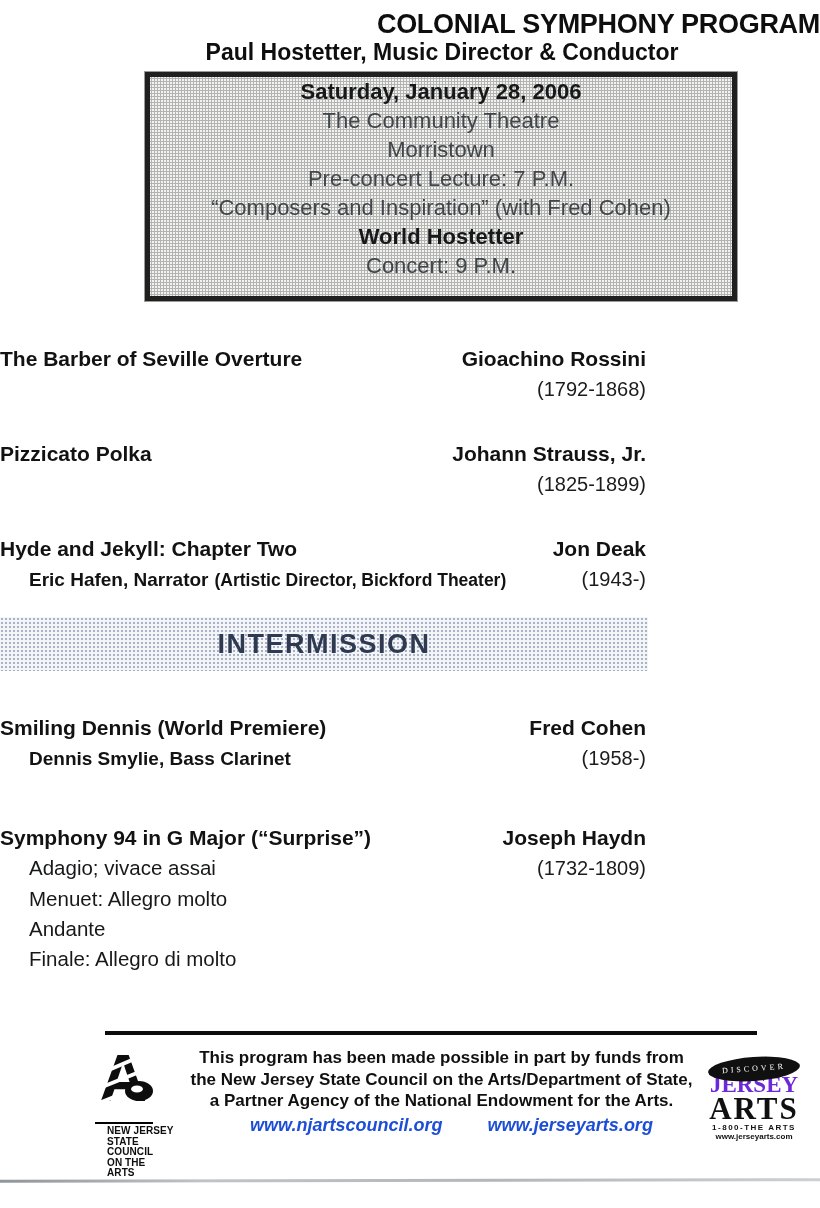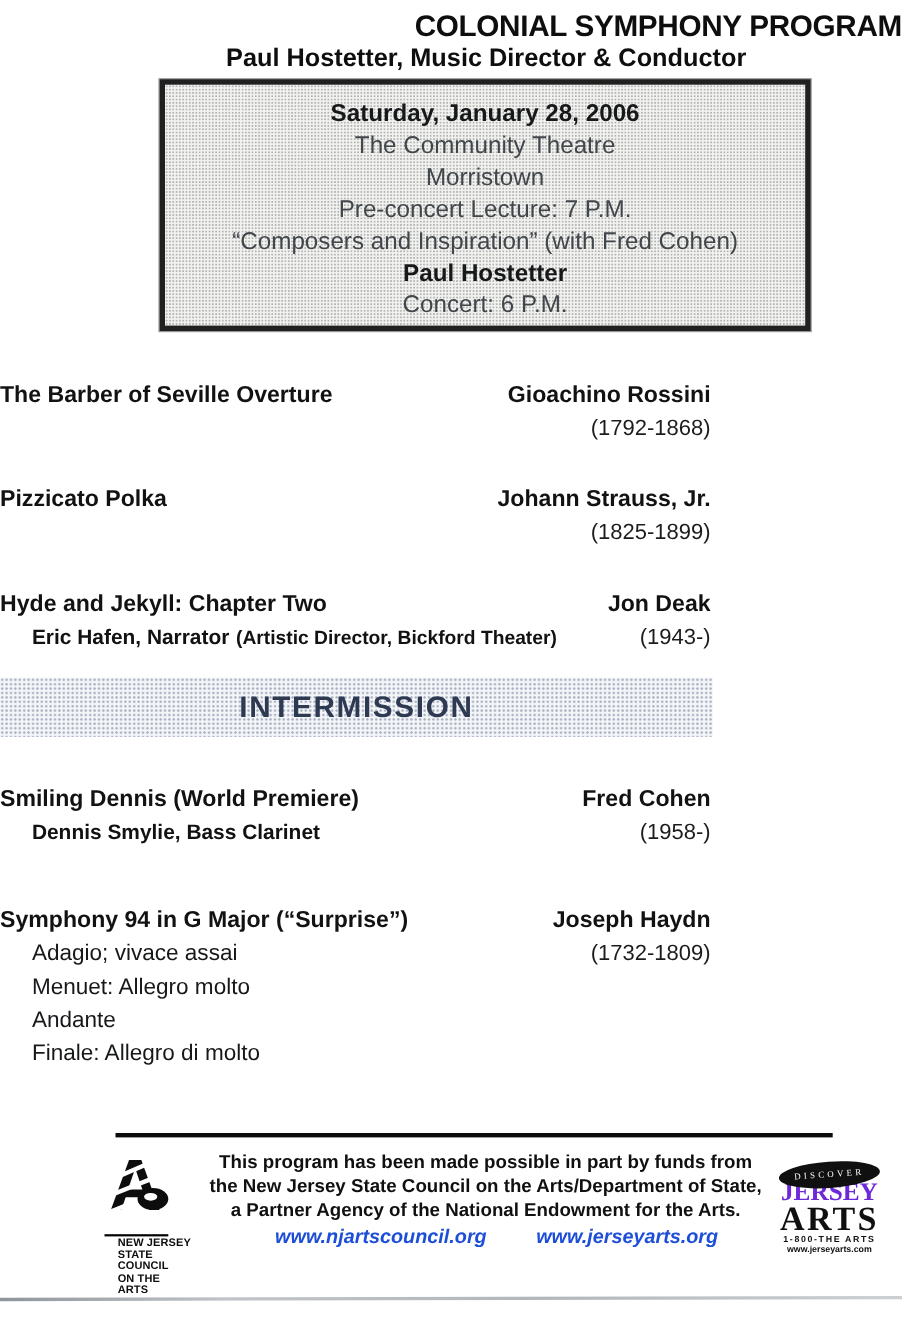--- a/index.html
+++ b/index.html
@@ -21,21 +21,20 @@
     background-color:#f3f3f1;
     background-image:radial-gradient(#b3b3b1 1px, rgba(0,0,0,0) 1.2px);
     background-size:3px 3px;
   }
   .info-box {
     box-sizing:border-box;
     margin:7px 0 0 145px;
     width:592px; height:229px;
     border:5px solid #202020;
     box-shadow:0 0 0 1px #9b9b9b;
-    padding-top:11px;
     text-align:center;
   }
   .ib-line { font-size:22px; line-height:29px; color:#41464b; }
   .ib-line.bold { font-weight:bold; color:#17181a; }
 
   
   .program-col { width:646px; }
   .first-half { margin-top:42px; }
   .prog-row { display:flex; justify-content:space-between; align-items:baseline; }
   .prog-title { font-weight:bold; font-size:21px; line-height:31px; color:#121212; white-space:nowrap; }
@@ -101,22 +100,22 @@
     <div class="title">COLONIAL SYMPHONY PROGRAM</div>
     <div class="subtitle">Paul Hostetter, Music Director &amp; Conductor</div>
   </div>
 
   <div class="info-box halftone-gray">
     <div class="ib-line bold">Saturday, January 28, 2006</div>
     <div class="ib-line">The Community Theatre</div>
     <div class="ib-line">Morristown</div>
     <div class="ib-line">Pre-concert Lecture: 7 P.M.</div>
     <div class="ib-line">“Composers and Inspiration” (with Fred Cohen)</div>
-    <div class="ib-line bold">Paul Hostetter</div>
-    <div class="ib-line">Concert: 6 P.M.</div>
+    <div class="ib-line bold">World Hostetter</div>
+    <div class="ib-line">Concert: 9 P.M.</div>
   </div>
 
   <div class="program-col">
 
     <div class="first-half">
 
       <div class="item-rossini">
         <div class="prog-row">
           <span class="prog-title">The Barber of Seville Overture</span>
           <span class="prog-composer">Gioachino Rossini</span>

